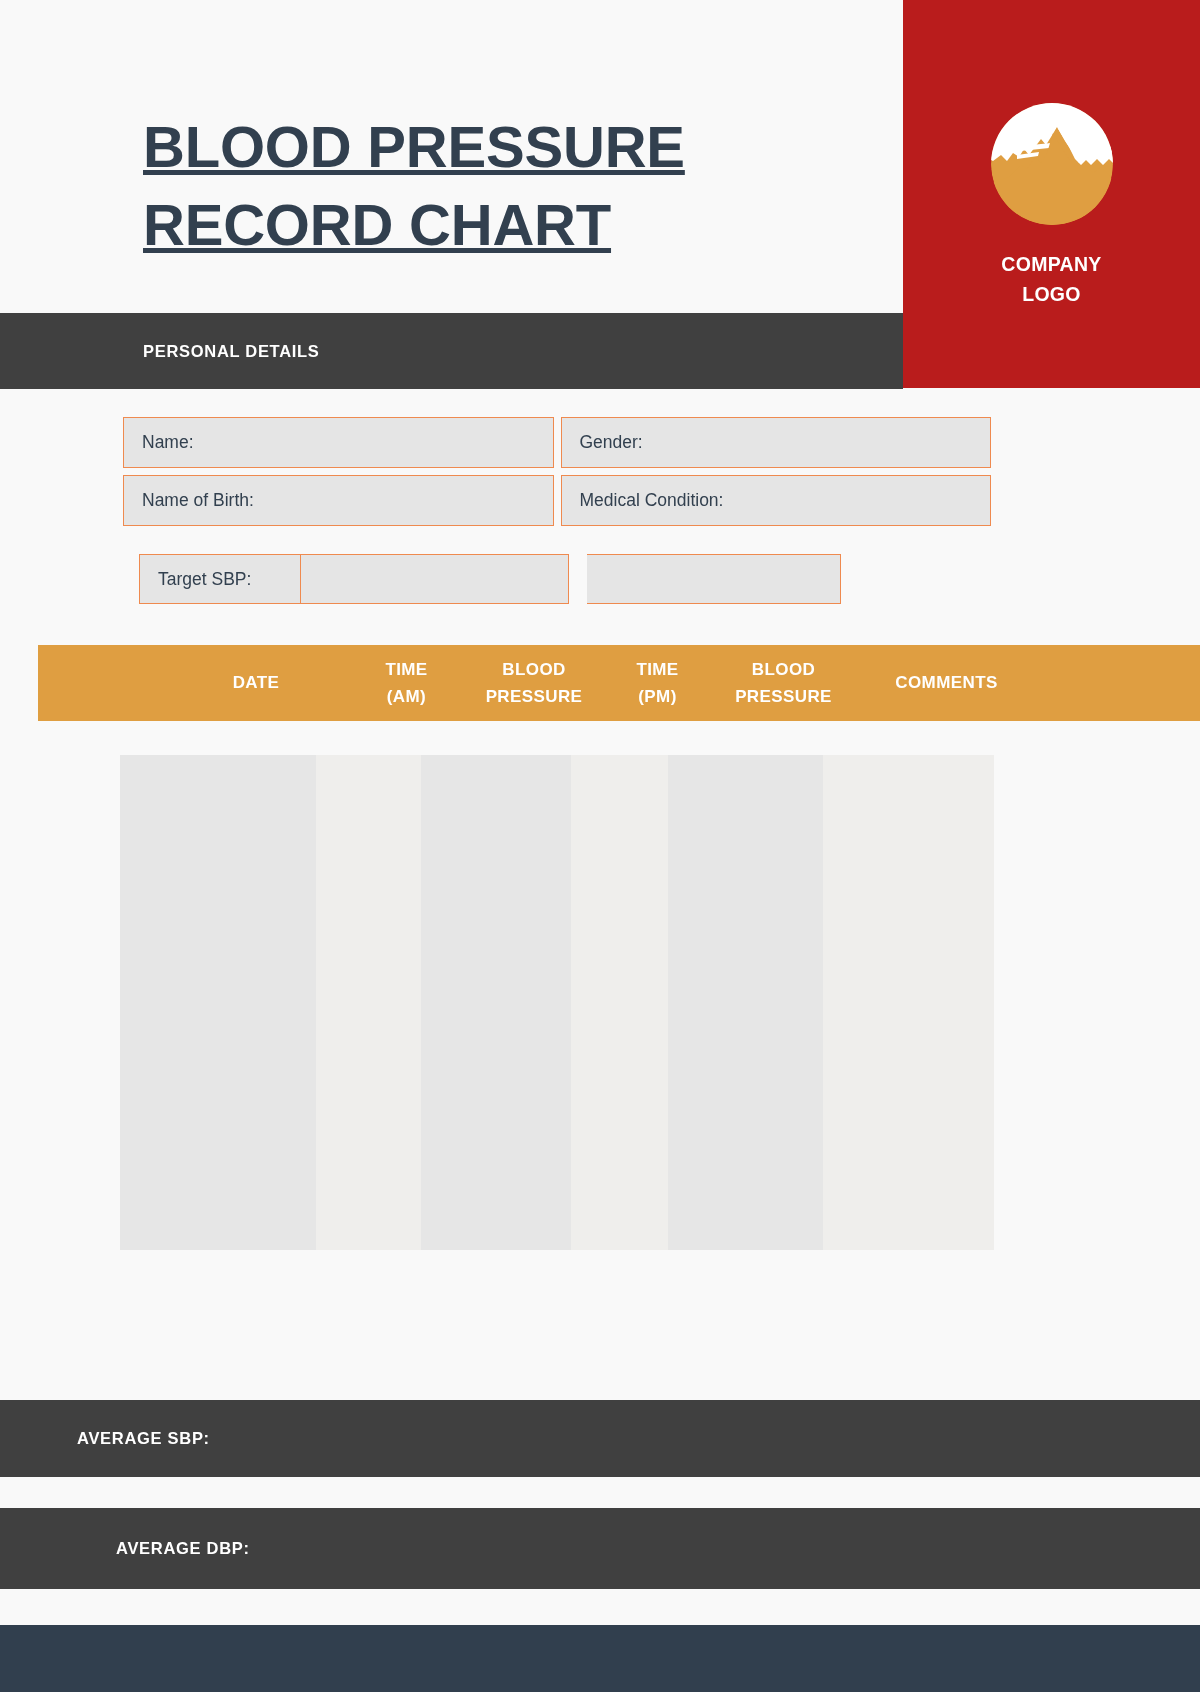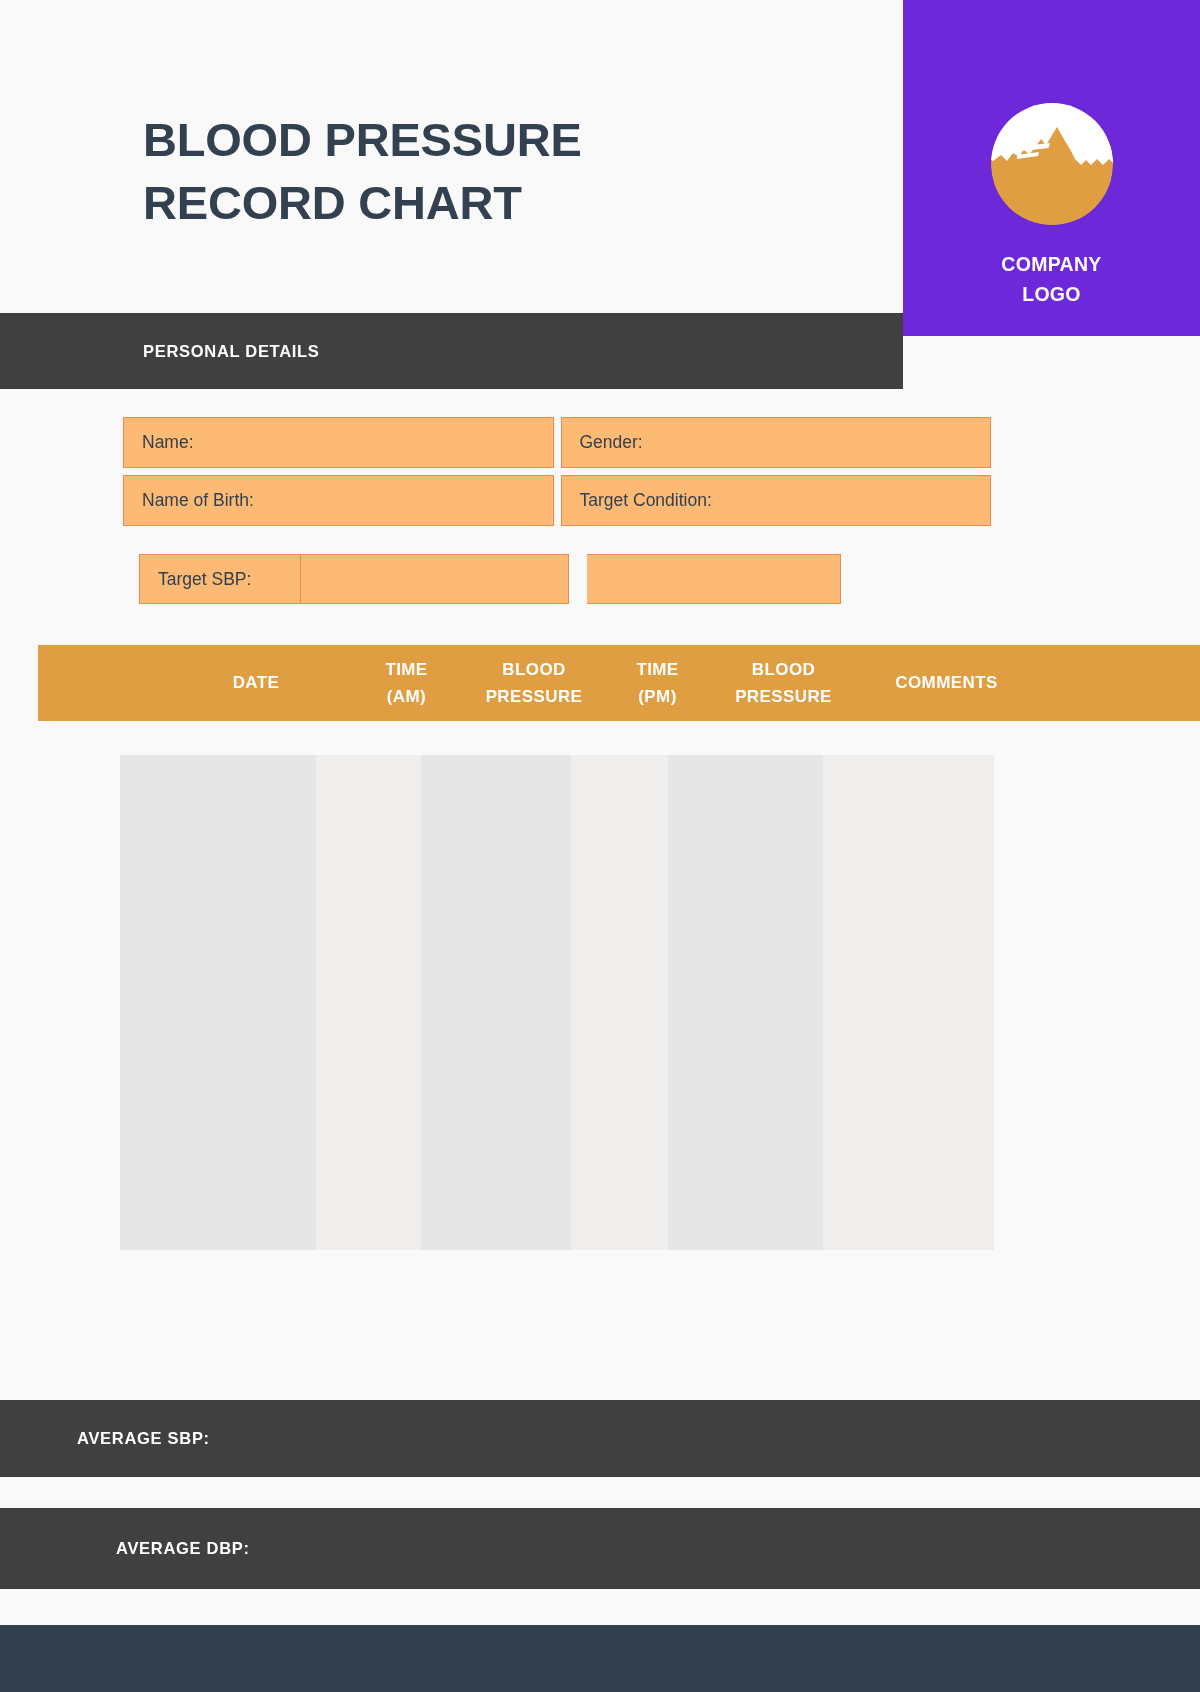--- a/index.html
+++ b/index.html
@@ -18,22 +18,22 @@
     background: #f9f9f9;
     overflow: hidden;
   }
 
   
   .logo-panel {
     position: absolute;
     left: 903px;
     top: 0;
     width: 297px;
-    height: 336px;
-    background: #6d28d9;
+    height: 388px;
+    background: #b91c1c;
     display: flex;
     flex-direction: column;
     align-items: center;
     justify-content: flex-start;
     padding-top: 103px;
   }
   .logo-mark {
     width: 122px;
     height: 122px;
     position: relative;
@@ -48,24 +48,25 @@
     letter-spacing: 0.3px;
   }
 
   
   .title {
     position: absolute;
     left: 143px;
     top: 108px;
     width: 700px;
     color: #32404f;
-    font-size: 47px;
+    font-size: 58px;
     font-weight: bold;
     line-height: 1.35;
     letter-spacing: -0.2px;
+    text-decoration: underline;
   }
 
   
   .band {
     position: absolute;
     background: #404040;
     display: flex;
     align-items: center;
   }
   .band-label {
@@ -111,21 +112,21 @@
   }
   .form-row.r1 { height: 51px; }
   .form-row.r2 { height: 51px; margin-top: 7px; }
   .form-row.r3 { height: 50px; margin-top: 28px; margin-left: 16px; }
 
   .fld {
     border: 1.6px solid #ef8a4f;
     display: flex;
     align-items: center;
     padding-left: 18px;
-    background: #fdba74;
+    background: #e5e5e5;
   }
   .fld-label {
     color: #32404f;
     font-size: 17.5px;
     font-weight: normal;
   }
   .fld.half { width: 50%; }
   .fld.half.left  { margin-right: 7px; }
 
   .fld.lbl-sbp  { width: 162px; }
@@ -246,21 +247,21 @@
       <div class="fld half">
         <span class="fld-label">Gender:</span>
       </div>
     </div>
 
     <div class="form-row r2">
       <div class="fld half left">
         <span class="fld-label">Name of Birth:</span>
       </div>
       <div class="fld half">
-        <span class="fld-label">Target Condition:</span>
+        <span class="fld-label">Medical Condition:</span>
       </div>
     </div>
 
     <div class="form-row r3">
       <div class="fld lbl-sbp">
         <span class="fld-label">Target SBP:</span>
       </div>
       <div class="fld val-sbp"></div>
       <div class="fld spacer"></div>
       <div class="fld val-dbp"></div>

